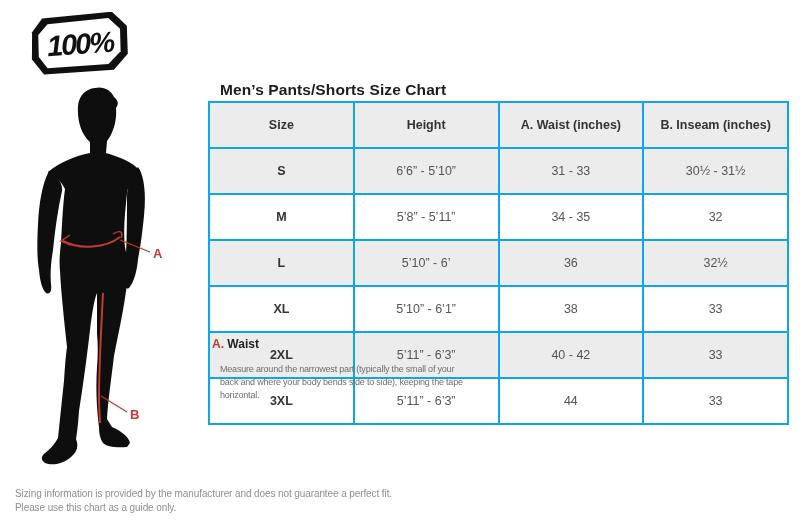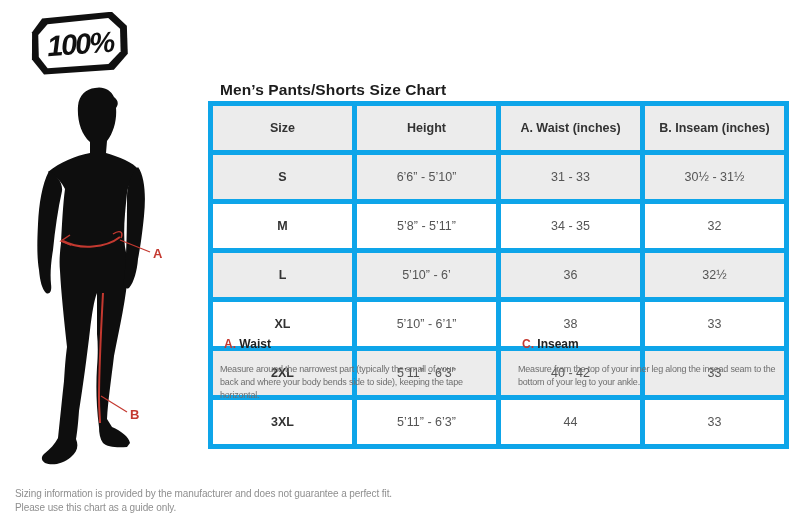--- a/index.html
+++ b/index.html
@@ -20,33 +20,33 @@
   .section-heading{
     font-size:15.5px;font-weight:bold;color:#1c1c1c;letter-spacing:0.1px;
     margin:12px;
   }
   #chart-title{left:208px;top:69px;}
 
   
   #table-wrap{left:208px;top:101px;width:582px;}
   table{border-collapse:collapse;table-layout:fixed;width:581px;border:1px solid #9c9c9c;}
   th,td{
-    border:5px solid #0ea5e9;text-align:center;vertical-align:middle;
+    border:2px solid #0ea5e9;text-align:center;vertical-align:middle;
     height:28px;padding:8px 4px;font-size:12.5px;color:#555555;font-weight:normal;
   }
   th{background:#ececec;color:#333333;font-weight:bold;font-size:12.5px;}
   tr.alt td{background:#ececec;}
   td.size-col{font-weight:bold;color:#333333;}
 
   
   #measure{left:208px;top:322px;width:584px;}
   .measure-cols{display:flex;gap:20px;margin-top:15px;}
   .measure-col{width:278px;}
   .measure-col.second{width:286px;}
-  .measure-item-title{font-size:12px;font-weight:bold;color:#222222;margin:0 0 3px 16px;}
+  .measure-item-title{font-size:12px;font-weight:bold;color:#222222;margin:0 0 3px 4px;}
   .measure-letter{color:#c43930;}
   .measure-desc{
     font-size:9px;line-height:1.45;color:#6e6e6e;margin:12px;letter-spacing:-0.2px;
   }
 
   
   #footer{left:15px;top:487px;width:420px;font-size:10px;line-height:1.4;color:#8f8f8f;letter-spacing:-0.1px;}
 </style>
 </head>
 <body>
@@ -190,26 +190,19 @@
 
 <div id="measure" class="abs">
   <div class="measure-cols">
     <div class="measure-col">
       <p class="measure-item-title">
         <span class="measure-letter">A.</span>
         <span>Waist</span>
       </p>
       <p class="measure-desc">Measure around the narrowest part (typically the small of your back and where your body bends side to side), keeping the tape horizontal.</p>
     </div>
-    <div class="measure-col second">
-      <p class="measure-item-title">
-        <span class="measure-letter">C.</span>
-        <span>Inseam</span>
-      </p>
-      <p class="measure-desc">Measure from the top of your inner leg along the insead seam to the bottom of your leg to your ankle.</p>
-    </div>
   </div>
 </div>
 
 <div id="footer" class="abs">
   <div>Sizing information is provided by the manufacturer and does not guarantee a perfect fit.</div>
   <div>Please use this chart as a guide only.</div>
 </div>
 
 </body></html>

